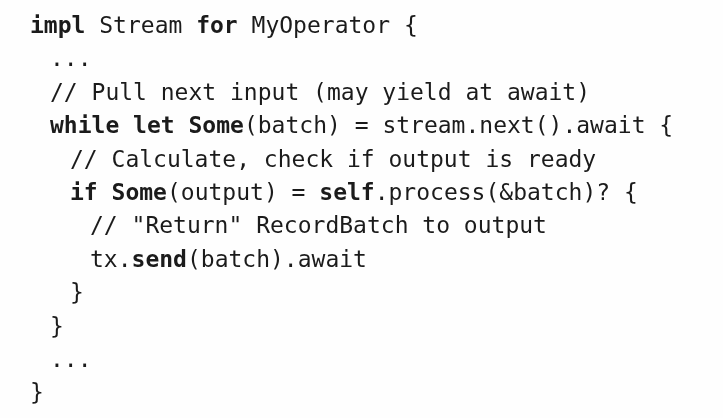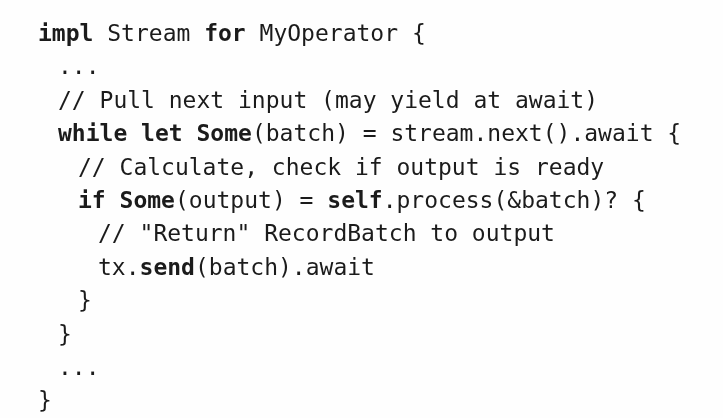--- a/index.html
+++ b/index.html
@@ -13,21 +13,21 @@
     background: #fefefe;
     overflow: hidden;
   }
   .slide {
     width: 723px;
     height: 418px;
     background: #fefefe;
     box-sizing: border-box;
   }
   .code-block {
-    margin: 8px;
+    margin: 0;
     padding: 9px 0 0 30px;
     font-family: "DejaVu Sans Mono", "Liberation Mono", monospace;
     font-size: 23px;
     color: #1b1b1b;
   }
   .code-line {
     height: 33.4px;
     line-height: 33.4px;
     white-space: pre;
   }

